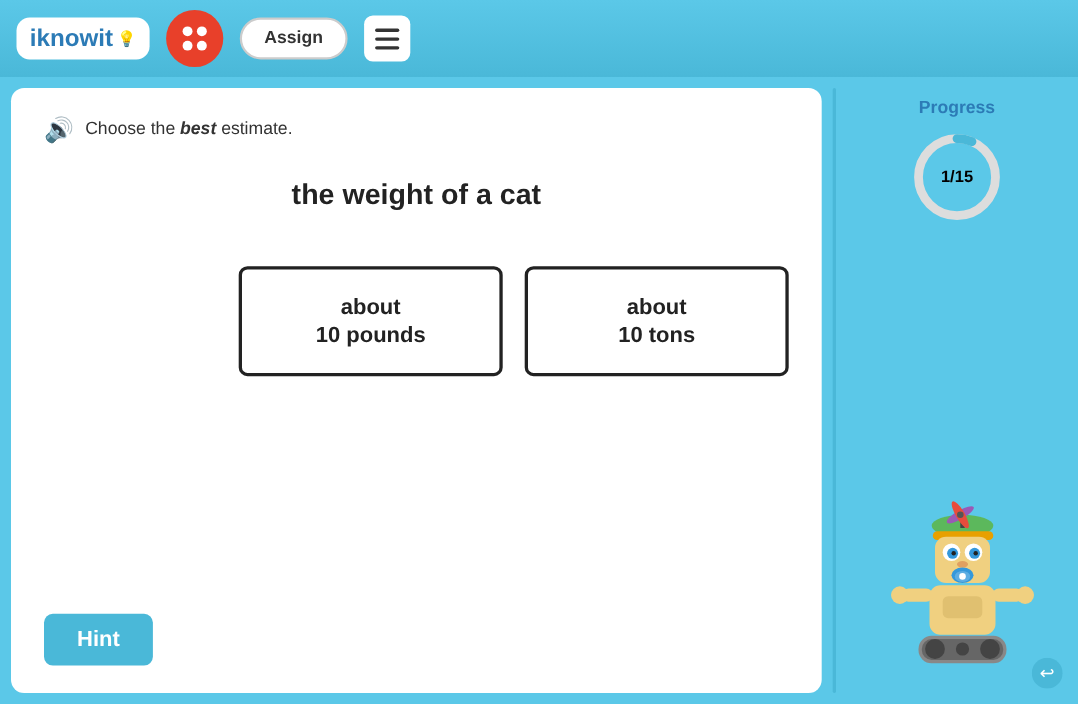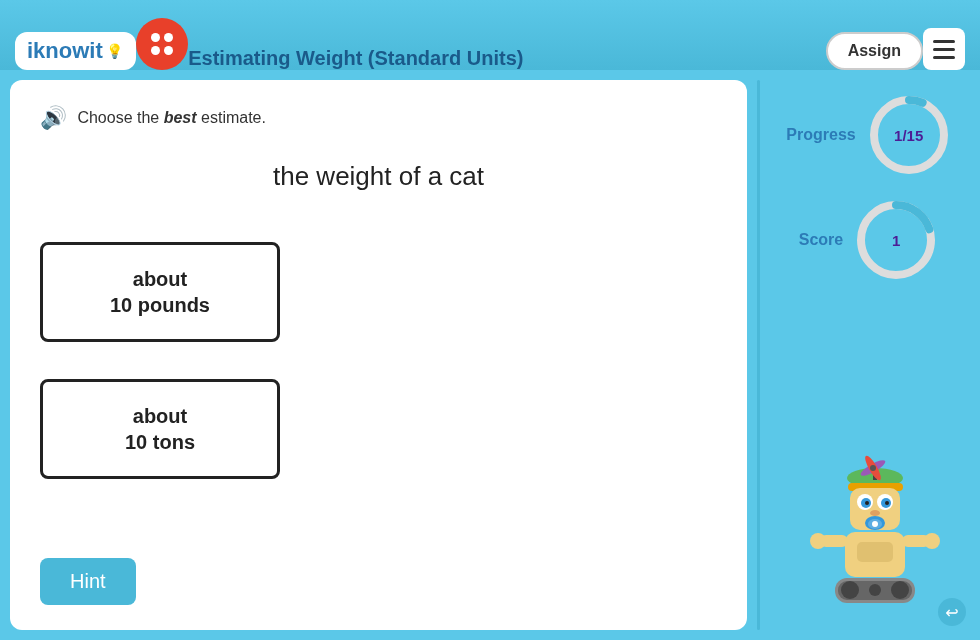--- a/index.html
+++ b/index.html
@@ -9,22 +9,23 @@
       background: #5bc8e8;
       font-family: Arial, sans-serif;
       overflow: hidden;
     }
 
     
     .header {
       background: linear-gradient(180deg, #5bc8e8 0%, #4ab8d8 100%);
       height: 70px;
       display: flex;
-      align-items: flex-end;
+      align-items: center;
       padding: 0 15px;
+      gap: 15px;
     }
 
     .logo-box {
       background: white;
       border-radius: 12px;
       padding: 6px 12px;
       display: flex;
       align-items: center;
       gap: 4px;
     }
@@ -130,32 +131,31 @@
       font-size: 16px;
       color: #333;
     }
     .question-text em {
       font-style: italic;
       font-weight: bold;
     }
 
     .subject-text {
       font-size: 26px;
-      font-weight: normal;
+      font-weight: bold;
       color: #222;
       text-align: center;
       margin-bottom: 50px;
     }
 
     .answer-choices {
       display: flex;
-      gap: 37px;
+      gap: 20px;
       justify-content: flex-end;
       margin-bottom: auto;
-      flex-direction: column;
     }
 
     .choice-btn {
       width: 240px;
       height: 100px;
       border: 3px solid #222;
       border-radius: 8px;
       background: white;
       font-size: 20px;
       font-weight: bold;
@@ -175,21 +175,21 @@
       align-items: center;
       margin-top: 20px;
     }
 
     .hint-btn {
       background: #4ab8d8;
       border: none;
       border-radius: 8px;
       padding: 12px 30px;
       font-size: 20px;
-      font-weight: normal;
+      font-weight: bold;
       color: white;
       cursor: pointer;
       margin-top: 25px;
     }
 
     .submit-btn {
       background: #5cb85c;
       border: none;
       border-radius: 8px;
       padding: 12px 40px;
@@ -211,20 +211,21 @@
       width: 200px;
       display: flex;
       flex-direction: column;
       align-items: center;
       padding: 10px 5px;
       gap: 15px;
     }
 
     .stat-section {
       display: flex;
+      flex-direction: column;
       align-items: center;
       gap: 8px;
     }
 
     .stat-label {
       font-size: 16px;
       font-weight: bold;
       color: #2c7bb6;
     }
 
@@ -254,21 +255,21 @@
       stroke-dasharray: 220;
     }
 
     .circle-text {
       position: absolute;
       top: 50%;
       left: 50%;
       transform: translate(-50%, -50%);
       font-size: 15px;
       font-weight: bold;
-      color: #4c1d95;
+      color: #000000;
     }
 
     .mascot-area {
       flex: 1;
       display: flex;
       align-items: flex-end;
       justify-content: center;
       padding-bottom: 10px;
     }
 
@@ -305,21 +306,20 @@
 
   <div class="dice-icon">
     <div class="dice-dots">
       <div class="dot"></div>
       <div class="dot"></div>
       <div class="dot"></div>
       <div class="dot"></div>
     </div>
   </div>
 
-  <span class="header-title">Estimating Weight (Standard Units)</span>
 
   <button class="assign-btn">Assign</button>
 
   <button class="hamburger-btn">
     <div class="hamburger-line"></div>
     <div class="hamburger-line"></div>
     <div class="hamburger-line"></div>
   </button>
 </div>
 
@@ -355,30 +355,20 @@
       <span class="stat-label">Progress</span>
       <div class="circle-container">
         <svg class="circle-svg" viewBox="0 0 90 90">
           <circle class="circle-bg" cx="45" cy="45" r="35"></circle>
           <circle class="circle-progress" cx="45" cy="45" r="35" stroke-dashoffset="206"></circle>
         </svg>
         <span class="circle-text">1/15</span>
       </div>
     </div>
 
-    <div class="stat-section">
-      <span class="stat-label">Score</span>
-      <div class="circle-container">
-        <svg class="circle-svg" viewBox="0 0 90 90">
-          <circle class="circle-bg" cx="45" cy="45" r="35"></circle>
-          <circle class="circle-progress" cx="45" cy="45" r="35" stroke-dashoffset="176"></circle>
-        </svg>
-        <span class="circle-text">1</span>
-      </div>
-    </div>
 
     <div class="mascot-area">
       <svg class="robot-svg" viewBox="0 0 140 160">
 
         <ellipse cx="75" cy="28" rx="28" ry="10" fill="#5cb85c"></ellipse>
         <rect x="73" y="16" width="4" height="14" fill="#444"></rect>
 
         <ellipse cx="73" cy="18" rx="14" ry="4" fill="#9b59b6" transform="rotate(-30 73 18)"></ellipse>
         <ellipse cx="73" cy="18" rx="14" ry="4" fill="#e74c3c" transform="rotate(60 73 18)"></ellipse>
         <circle cx="73" cy="18" r="3" fill="#555"></circle>

